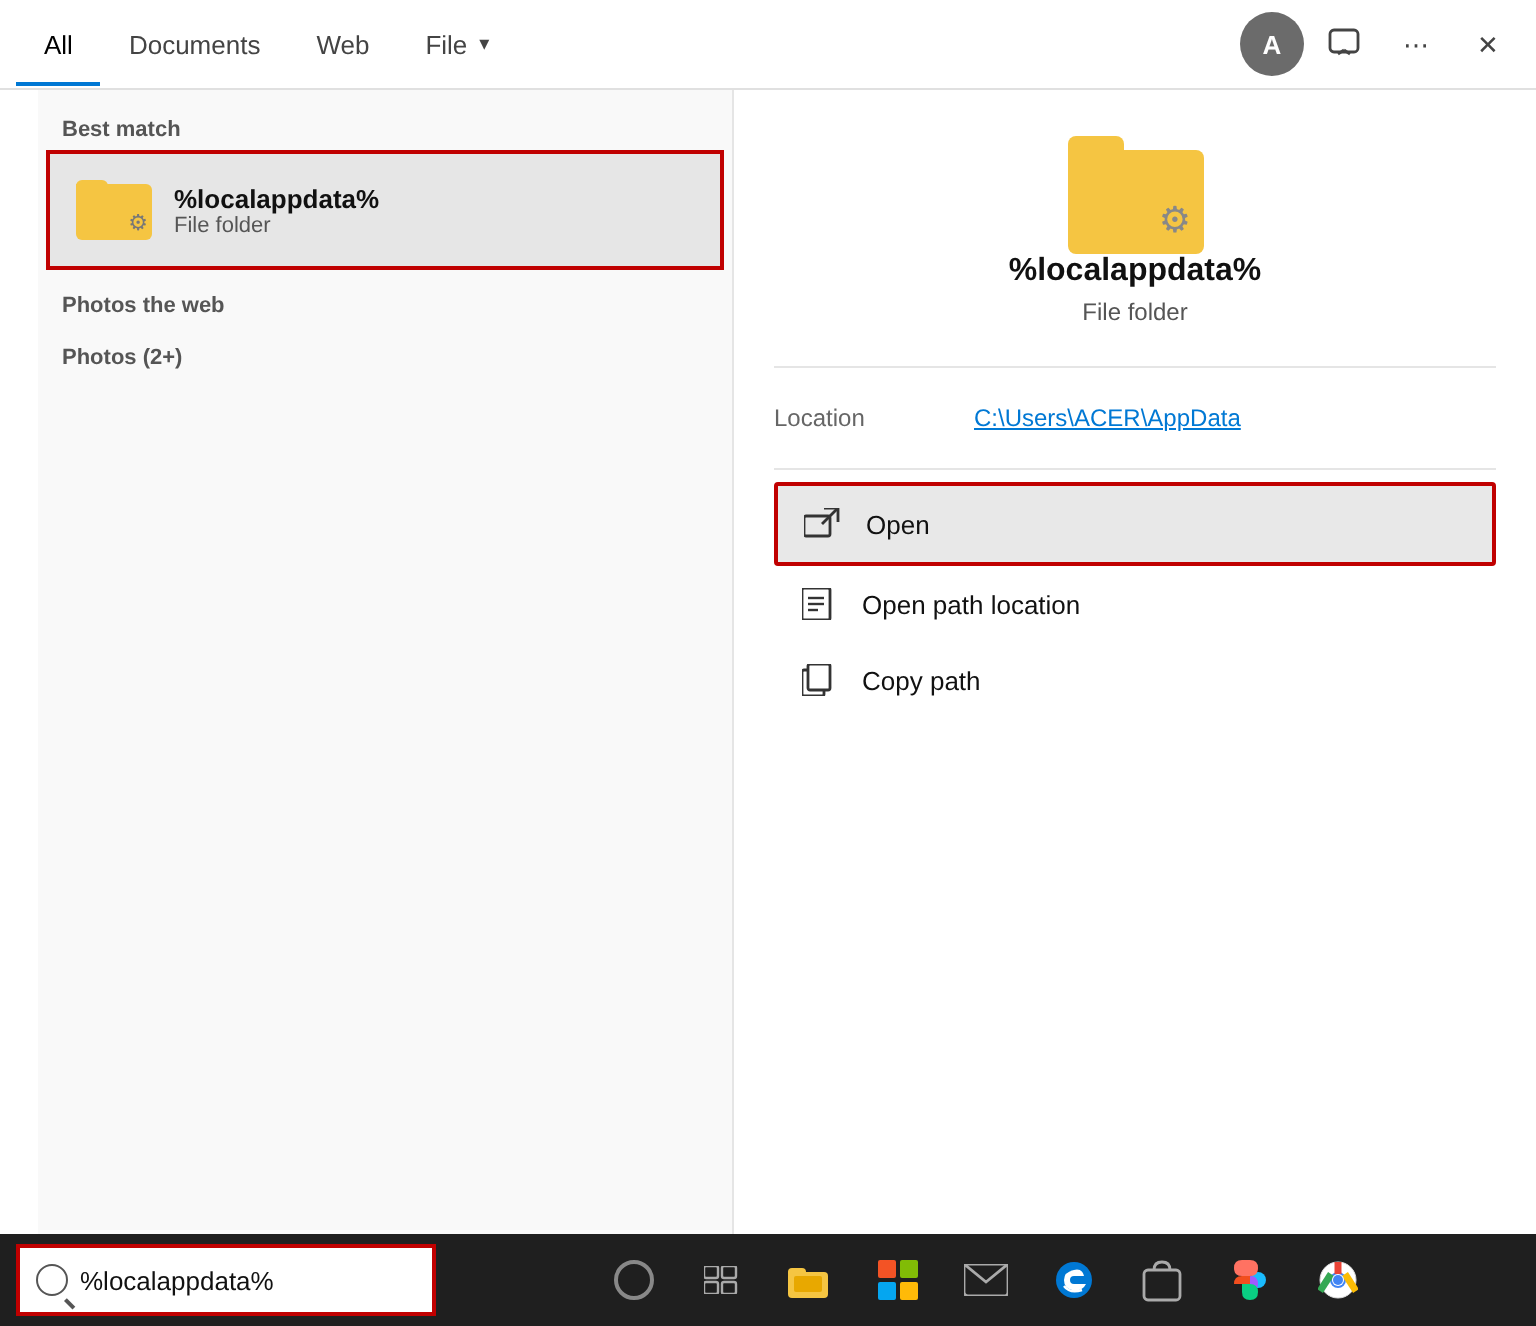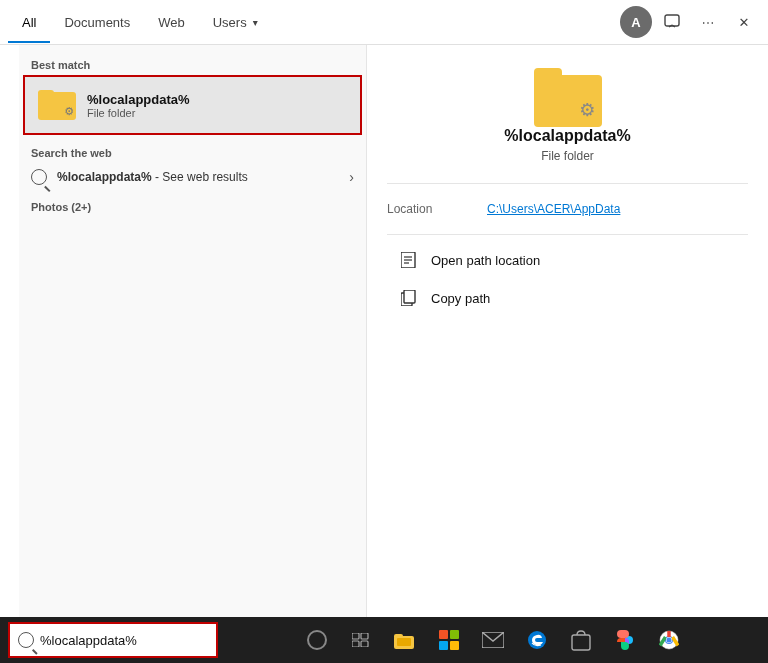--- a/index.html
+++ b/index.html
@@ -456,21 +456,21 @@
 </head>
 <body>
 
 <div class="search-window">
 
   <div class="tabs">
     <div class="tab active">All</div>
     <div class="tab">Documents</div>
     <div class="tab">Web</div>
     <div class="tab more">
-      <span>Users</span>
+      <span>File</span>
       <span class="chevron-down">▾</span>
     </div>
     <div class="tab-spacer"></div>
     <div class="header-actions">
       <div class="avatar-btn">A</div>
       <div class="header-btn">
         <svg width="16" height="16" viewBox="0 0 16 16">
           <rect x="1" y="1" width="14" height="11" rx="2" fill="none" stroke="#444" stroke-width="1.4"></rect>
           <line x1="5" y1="13" x2="8" y2="11" stroke="#444" stroke-width="1.4"></line>
           <line x1="11" y1="13" x2="8" y2="11" stroke="#444" stroke-width="1.4"></line>
@@ -494,28 +494,21 @@
             <span class="small-folder-gear">⚙</span>
           </div>
         </div>
         <div class="item-text">
           <span class="item-name">%localappdata%</span>
           <span class="item-subtitle">File folder</span>
         </div>
       </div>
 
       <div class="web-section">
-        <div class="section-label">Search the web</div>
-        <div class="web-item">
-          <div class="web-search-icon"></div>
-          <span class="web-item-text">
-            <span class="query">%localappdata%</span><span> - See web results</span>
-          </span>
-          <span class="web-chevron">›</span>
-        </div>
+        <div class="section-label">Photos the web</div>
       </div>
 
       <div class="photos-label">Photos (2+)</div>
     </div>
 
     <div class="right-panel">
 
       <div class="large-folder">
         <div class="large-folder-tab"></div>
         <div class="large-folder-body">
@@ -528,20 +521,30 @@
 
       <div class="detail-divider"></div>
 
       <div class="detail-row">
         <span class="detail-row-label">Location</span>
         <span class="detail-row-value">C:\Users\ACER\AppData</span>
       </div>
 
       <div class="actions-divider"></div>
 
+      <div class="action-item highlighted">
+        <div class="action-icon">
+          <svg width="18" height="16" viewBox="0 0 18 16">
+            <rect x="0" y="4" width="13" height="10" rx="1" fill="none" stroke="#333" stroke-width="1.4"></rect>
+            <polyline points="10,0 17,0 17,7" fill="none" stroke="#333" stroke-width="1.4"></polyline>
+            <line x1="17" y1="0" x2="9" y2="8" stroke="#333" stroke-width="1.4"></line>
+          </svg>
+        </div>
+        <span class="action-label">Open</span>
+      </div>
 
       <div class="action-item">
         <div class="action-icon">
           <svg width="16" height="16" viewBox="0 0 16 16">
             <rect x="0" y="0" width="14" height="16" rx="1" fill="none" stroke="#333" stroke-width="1.4"></rect>
             <line x1="3" y1="5" x2="11" y2="5" stroke="#333" stroke-width="1.2"></line>
             <line x1="3" y1="8" x2="11" y2="8" stroke="#333" stroke-width="1.2"></line>
             <line x1="3" y1="11" x2="8" y2="11" stroke="#333" stroke-width="1.2"></line>
           </svg>
         </div>

